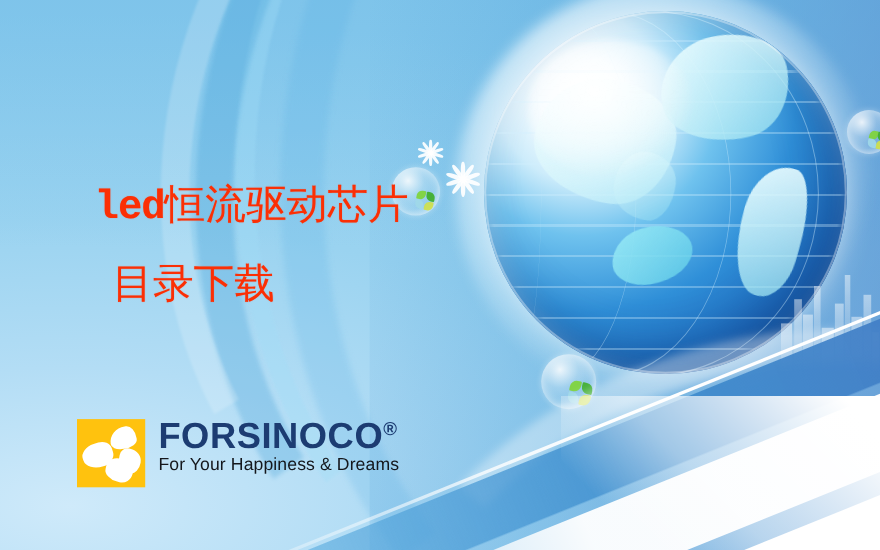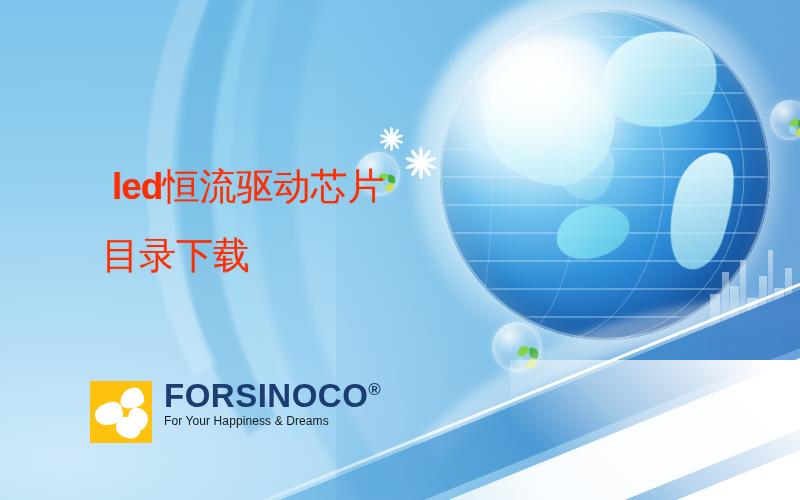--- a/index.html
+++ b/index.html
@@ -178,42 +178,42 @@
 
   
   .headline{
     position:absolute;left:86px;top:166px;
     color:#fb2f05;
     line-height:1.12;
     text-shadow:0 0 1px rgba(255,80,40,.5);
     white-space:nowrap;
   }
   .hl-line1{font-size:37px;font-family:"Liberation Serif", serif;font-weight:400;}
-  .hl-line1 .latin{font-family:Liberation Sans, sans-serif;font-weight:700;letter-spacing:-1px;margin-left:26px;}
+  .hl-line1 .latin{font-family:Liberation Mono, monospace;font-weight:700;letter-spacing:-1px;}
   .hl-line2{font-size:37px;font-family:"Liberation Serif", serif;font-weight:400;margin-top:28px;padding-left:16px;}
 
   
-  .logo{position:absolute;left:70px;top:381px;display:flex;align-items:flex-start;margin-left:20px;}
+  .logo{position:absolute;left:70px;top:381px;display:flex;align-items:flex-start;}
   .logo-mark{
     position:relative;width:62px;height:62px;background:#ffc20e;flex:0 0 auto;
   }
   .petal{position:absolute;background:#ffffff;}
   .p1{left:30px;top:7px;width:24px;height:20px;border-radius:70% 40% 60% 45%/80% 70% 40% 35%;transform:rotate(-8deg);}
   .p2{left:38px;top:27px;width:20px;height:22px;border-radius:45% 70% 45% 65%/40% 60% 60% 45%;transform:rotate(10deg);}
   .p3{left:5px;top:22px;width:28px;height:22px;border-radius:60% 45% 55% 70%/55% 50% 55% 60%;transform:rotate(-18deg);}
   .p4{left:26px;top:36px;width:25px;height:21px;border-radius:55% 55% 45% 60%/45% 60% 55% 50%;transform:rotate(14deg);}
   .logo-text{margin-left:12px;margin-top:-2px;}
   .logo-name{
     color:#1c3c72;font-weight:700;font-size:33px;letter-spacing:.5px;
     font-family:"Liberation Sans", sans-serif;line-height:1.02;
     display:flex;align-items:flex-start;
   }
   .logo-name .reg{font-size:17px;line-height:1;margin-top:2px;}
   .logo-tag{
-    color:#14171c;font-size:12px;font-family:"Liberation Sans", sans-serif;
+    color:#14171c;font-size:16px;font-family:"Liberation Sans", sans-serif;
     margin-top:1px;letter-spacing:.1px;
   }
 </style>
 </head>
 <body>
 
 <div id="banner">
 
   <div class="bg-base"></div>
   <div class="bg-topwash"></div>

